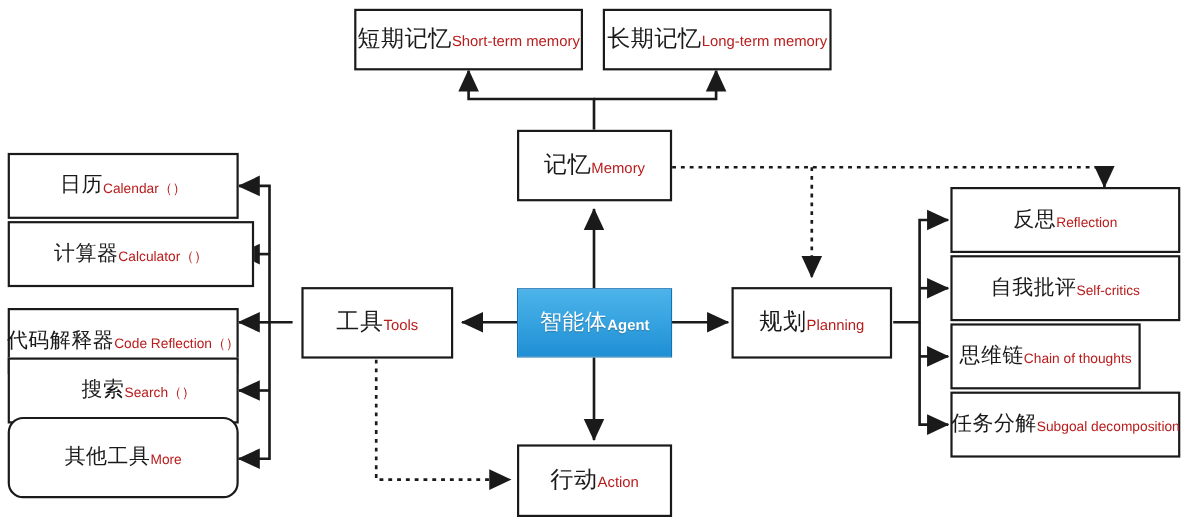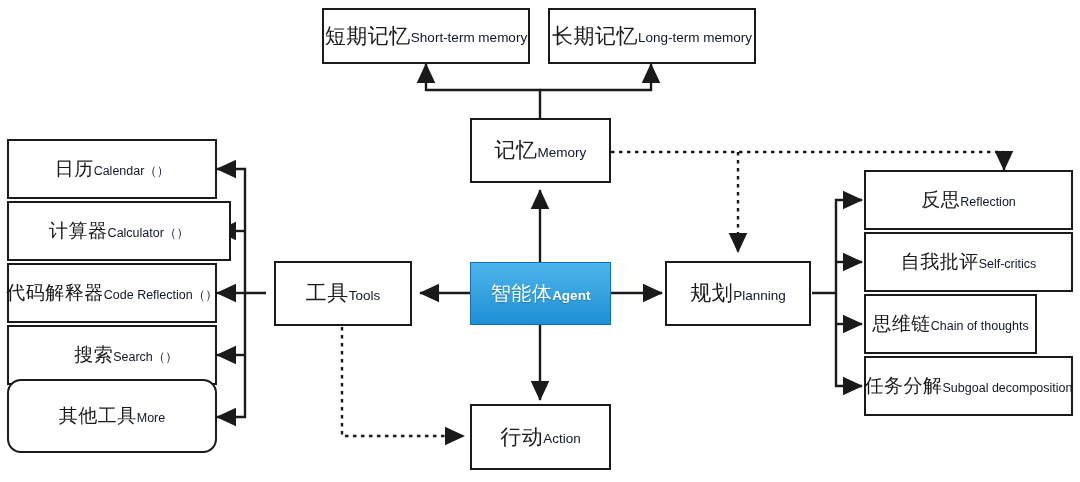--- a/index.html
+++ b/index.html
@@ -35,21 +35,21 @@
     line-height: 1.05;
   }
   .node .cn {
     font-size: 21px;
     color: #1a1a1a;
     letter-spacing: 0.5px;
     white-space: nowrap;
   }
   .node .en {
     font-size: 13.5px;
-    color: #0f172a;
+    color: #b91c1c;
     margin-top: 5px;
     white-space: nowrap;
   }
   .node.small .cn { font-size: 19px; }
   .node.small .en { font-size: 12.5px; }
 
   .node.agent {
     border: 1px solid #1172b8;
     background: linear-gradient(180deg, #4db3ea 0%, #3aa6e2 40%, #1f8fd4 100%);
   }
@@ -152,21 +152,21 @@
   </div>
 
   <div class="node small" style="left:7px; top:139px; width:210px; height:60px;">
     <div class="cn">日历</div>
     <div class="en">Calendar（）</div>
   </div>
   <div class="node small" style="left:7px; top:201px; width:224px; height:60px;">
     <div class="cn">计算器</div>
     <div class="en">Calculator（）</div>
   </div>
-  <div class="node small" style="left:7px; top:263px; width:210px; height:60px;">
+  <div class="node small" style="left:7px; top:280px; width:210px; height:60px;">
     <div class="cn">代码解释器</div>
     <div class="en">Code Reflection（）</div>
   </div>
   <div class="node small" style="left:7px; top:325px; width:210px; height:60px;padding-left:28px;">
     <div class="cn">搜索</div>
     <div class="en">Search（）</div>
   </div>
   <div class="node small" style="left:7px; top:379px; width:210px; height:74px;border-radius:14px;">
     <div class="cn">其他工具</div>
     <div class="en">More</div>

